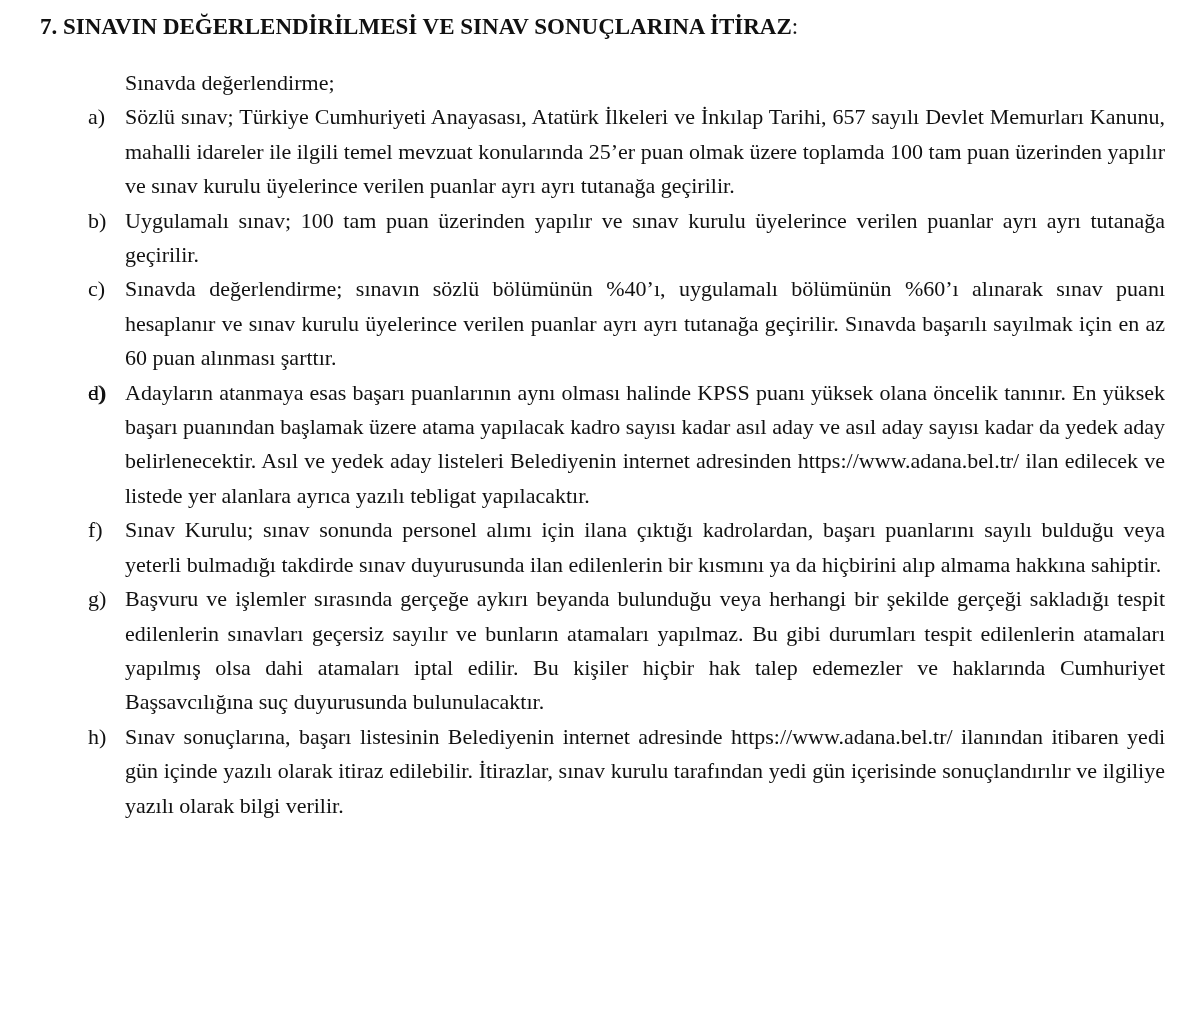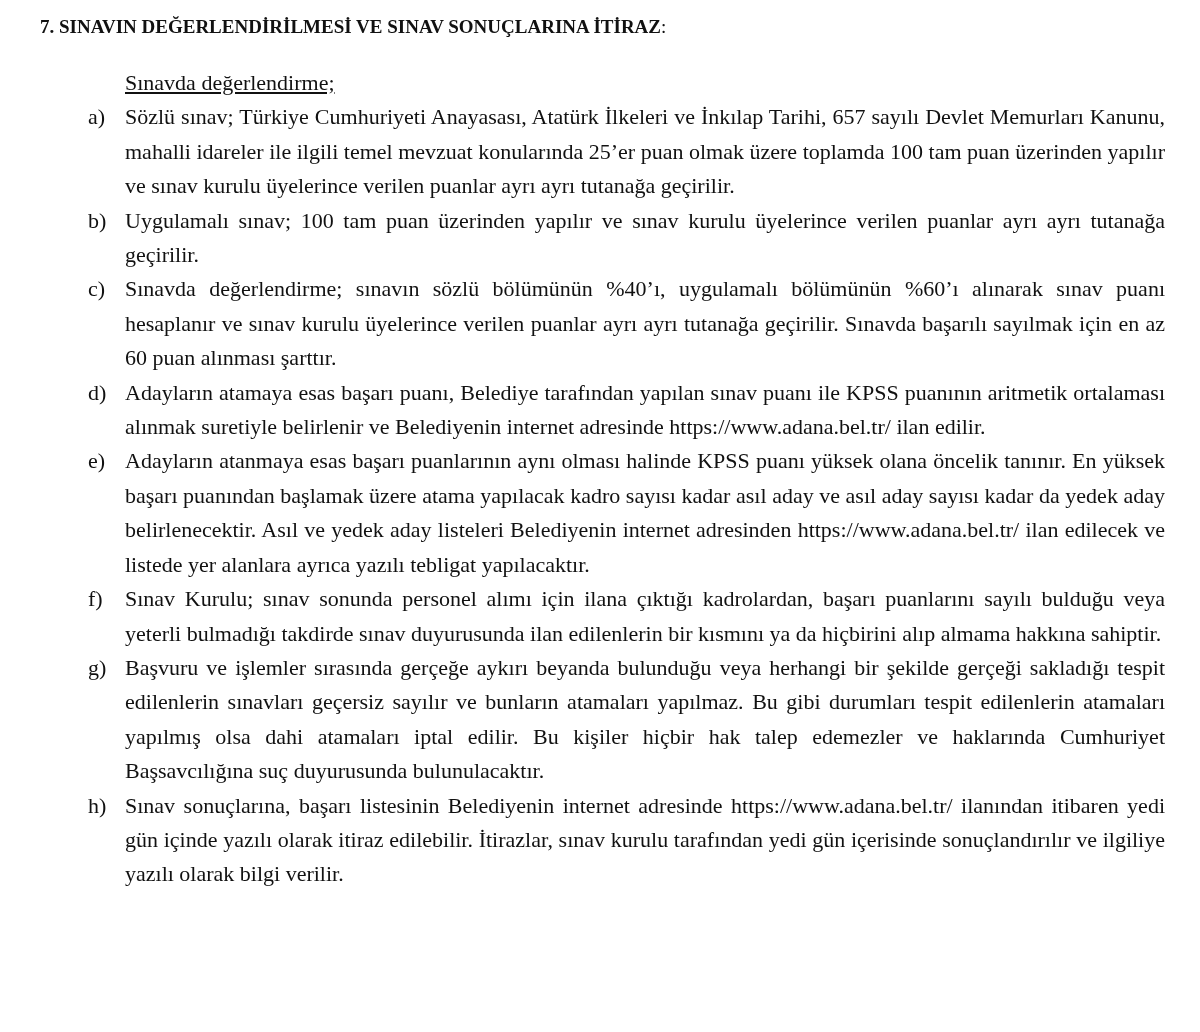--- a/index.html
+++ b/index.html
@@ -14,31 +14,30 @@
     color: #111111;
     font-family: "Liberation Serif", "DejaVu Serif", serif;
     font-size: 22px;
     line-height: 34.4px;
     padding-top: 10px;
     box-sizing: border-box;
     overflow: hidden;
   }
   .section-heading {
     margin: 0 35px 4px 40px;
-    font-size: 19px;
+    font-size: 23px;
     font-weight: bold;
     line-height: 34px;
     white-space: nowrap;
   }
   .section-heading .colon {
     font-weight: normal;
   }
   .intro-line {
     margin: 22px 35px 0 125px;
-    text-decoration: underline;
   }
   .item {
     position: relative;
     padding-left: 125px;
     padding-right: 35px;
     text-align: justify;
   }
   .item .letter {
     position: absolute;
     left: 88px;
@@ -63,21 +62,20 @@
     <div class="item">
       <span class="letter">b)</span>
       <span>Uygulamalı sınav; 100 tam puan üzerinden yapılır ve sınav kurulu üyelerince verilen puanlar ayrı ayrı tutanağa geçirilir.</span>
     </div>
     <div class="item">
       <span class="letter">c)</span>
       <span>Sınavda değerlendirme; sınavın sözlü bölümünün %40’ı, uygulamalı bölümünün %60’ı alınarak sınav puanı hesaplanır ve sınav kurulu üyelerince verilen puanlar ayrı ayrı tutanağa geçirilir. Sınavda başarılı sayılmak için en az 60 puan alınması şarttır.</span>
     </div>
     <div class="item">
       <span class="letter">d)</span>
-      <span>Adayların atamaya esas başarı puanı, Belediye tarafından yapılan sınav puanı ile KPSS puanının aritmetik ortalaması alınmak suretiyle belirlenir ve Belediyenin internet adresinde https://www.adana.bel.tr/ ilan edilir.</span>
     </div>
     <div class="item">
       <span class="letter">e)</span>
       <span>Adayların atanmaya esas başarı puanlarının aynı olması halinde KPSS puanı yüksek olana öncelik tanınır. En yüksek başarı puanından başlamak üzere atama yapılacak kadro sayısı kadar asıl aday ve asıl aday sayısı kadar da yedek aday belirlenecektir. Asıl ve yedek aday listeleri Belediyenin internet adresinden https://www.adana.bel.tr/ ilan edilecek ve listede yer alanlara ayrıca yazılı tebligat yapılacaktır.</span>
     </div>
     <div class="item">
       <span class="letter">f)</span>
       <span>Sınav Kurulu; sınav sonunda personel alımı için ilana çıktığı kadrolardan, başarı puanlarını sayılı bulduğu veya yeterli bulmadığı takdirde sınav duyurusunda ilan edilenlerin bir kısmını ya da hiçbirini alıp almama hakkına sahiptir.</span>
     </div>
     <div class="item">

